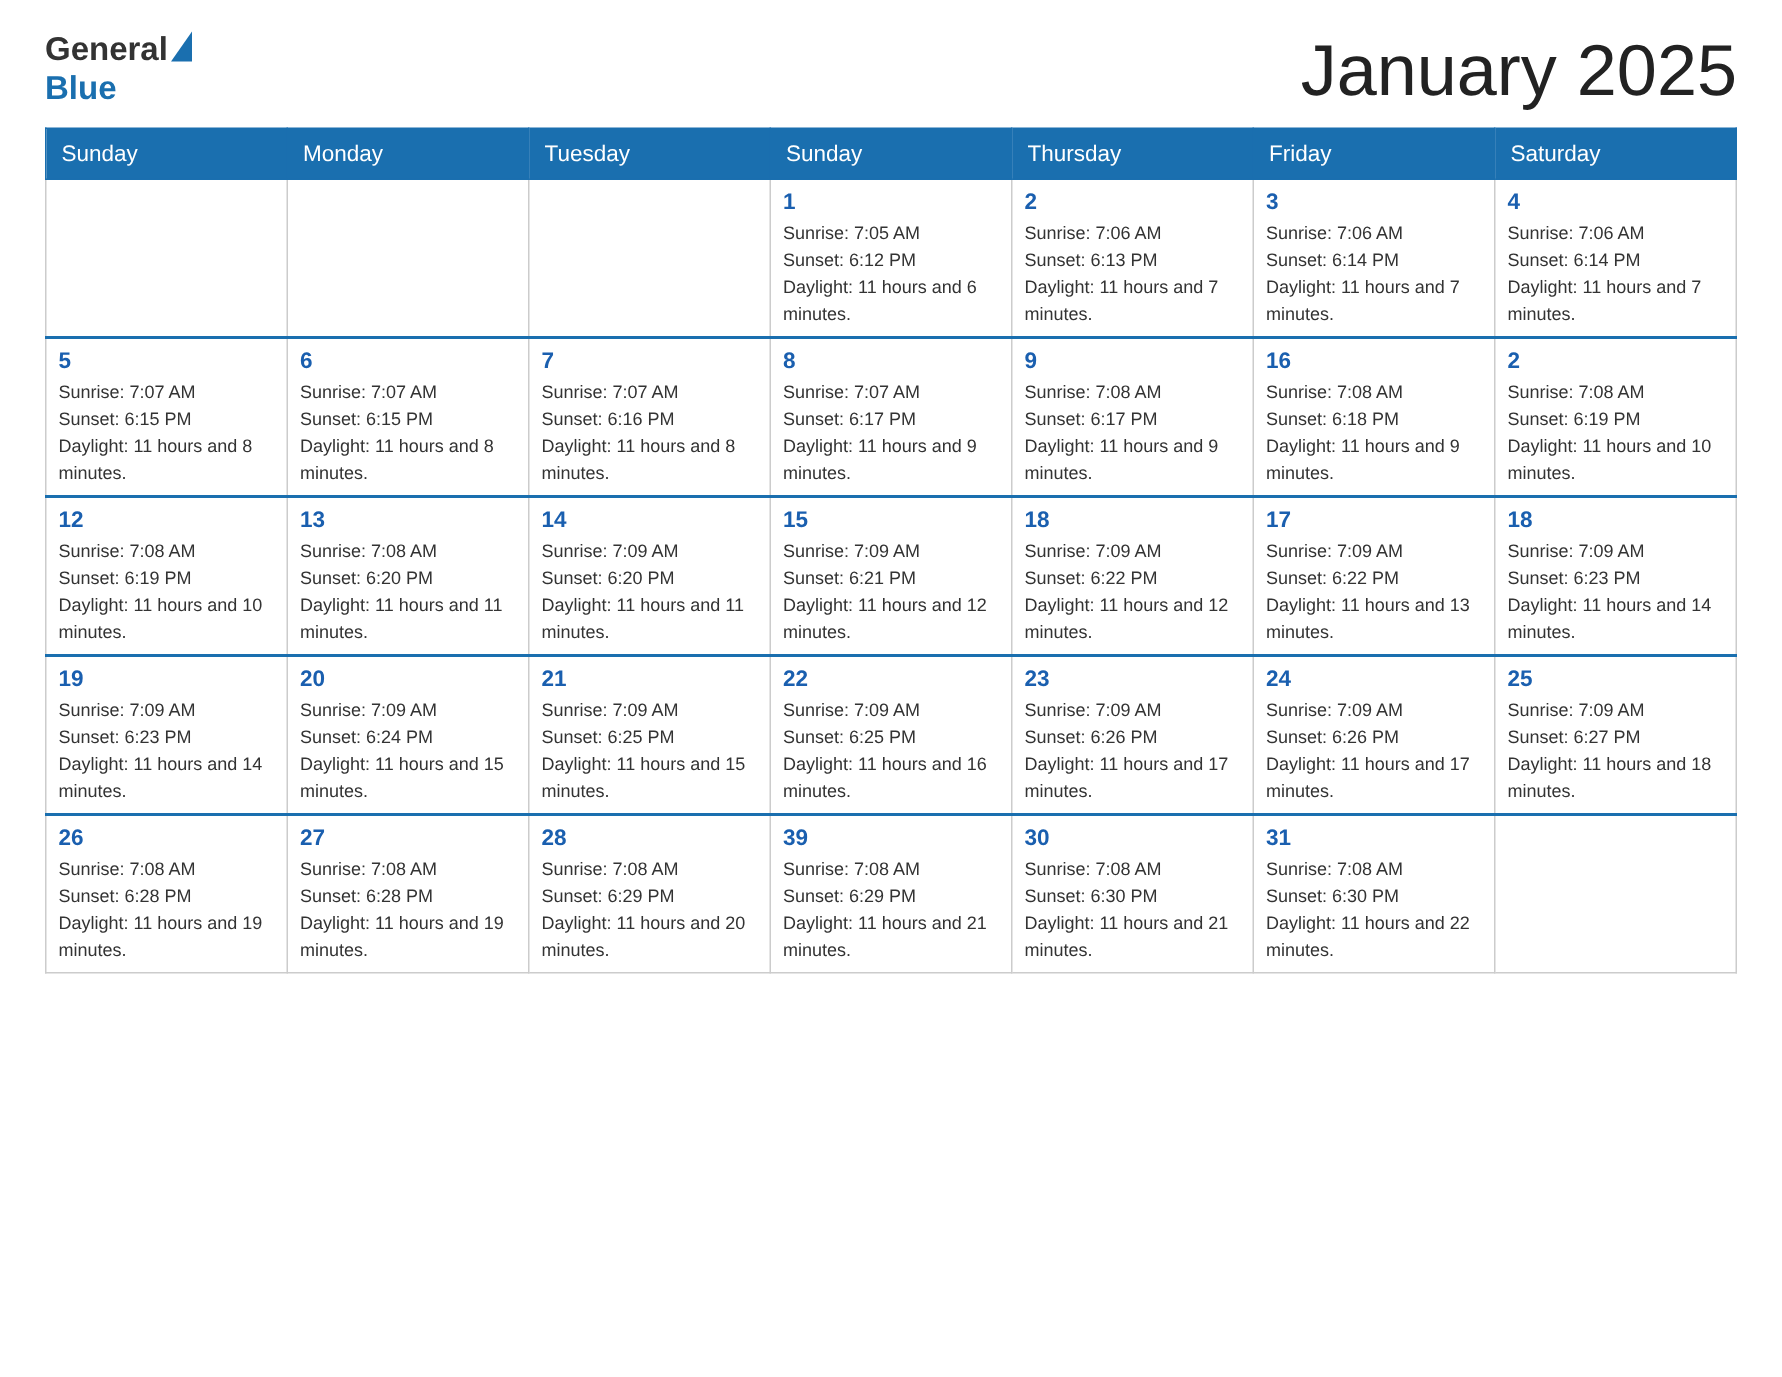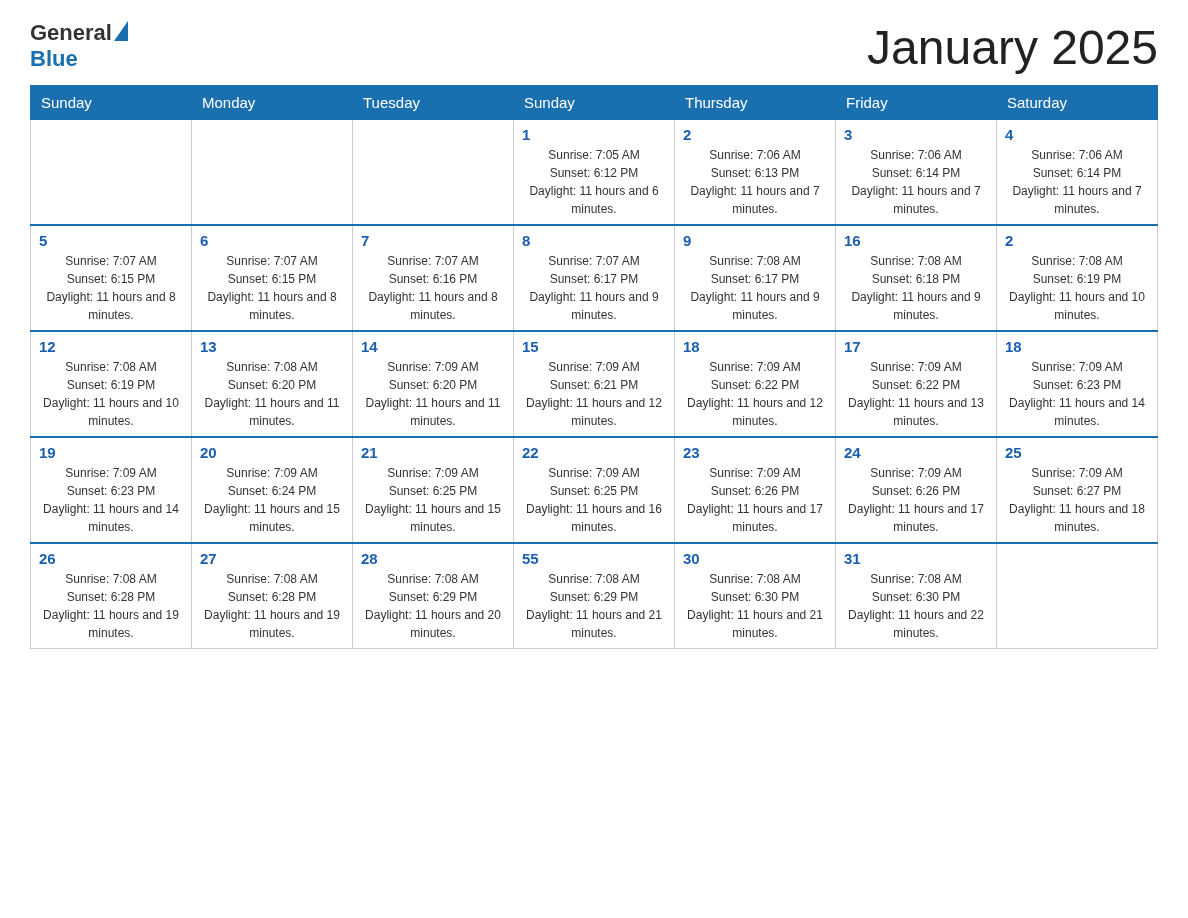--- a/index.html
+++ b/index.html
@@ -84,21 +84,20 @@
       font-size: 15px;
       color: #1a5faf;
       font-weight: bold;
       display: block;
       margin-bottom: 3px;
     }
     .day-info {
       color: #333;
       font-size: 12px;
       line-height: 1.5;
-      text-align: center;
     }
     tbody tr {
       border-top: 2px solid #1a6faf;
     }
     tbody tr:first-child {
       border-top: none;
     }
     td.empty {
       background: #fff;
     }
@@ -252,21 +251,21 @@
         </td>
         <td>
           <span class="day-num">27</span>
           <div class="day-info">Sunrise: 7:08 AM<br>Sunset: 6:28 PM<br>Daylight: 11 hours and 19 minutes.</div>
         </td>
         <td>
           <span class="day-num">28</span>
           <div class="day-info">Sunrise: 7:08 AM<br>Sunset: 6:29 PM<br>Daylight: 11 hours and 20 minutes.</div>
         </td>
         <td>
-          <span class="day-num">55</span>
+          <span class="day-num">39</span>
           <div class="day-info">Sunrise: 7:08 AM<br>Sunset: 6:29 PM<br>Daylight: 11 hours and 21 minutes.</div>
         </td>
         <td>
           <span class="day-num">30</span>
           <div class="day-info">Sunrise: 7:08 AM<br>Sunset: 6:30 PM<br>Daylight: 11 hours and 21 minutes.</div>
         </td>
         <td>
           <span class="day-num">31</span>
           <div class="day-info">Sunrise: 7:08 AM<br>Sunset: 6:30 PM<br>Daylight: 11 hours and 22 minutes.</div>
         </td>

